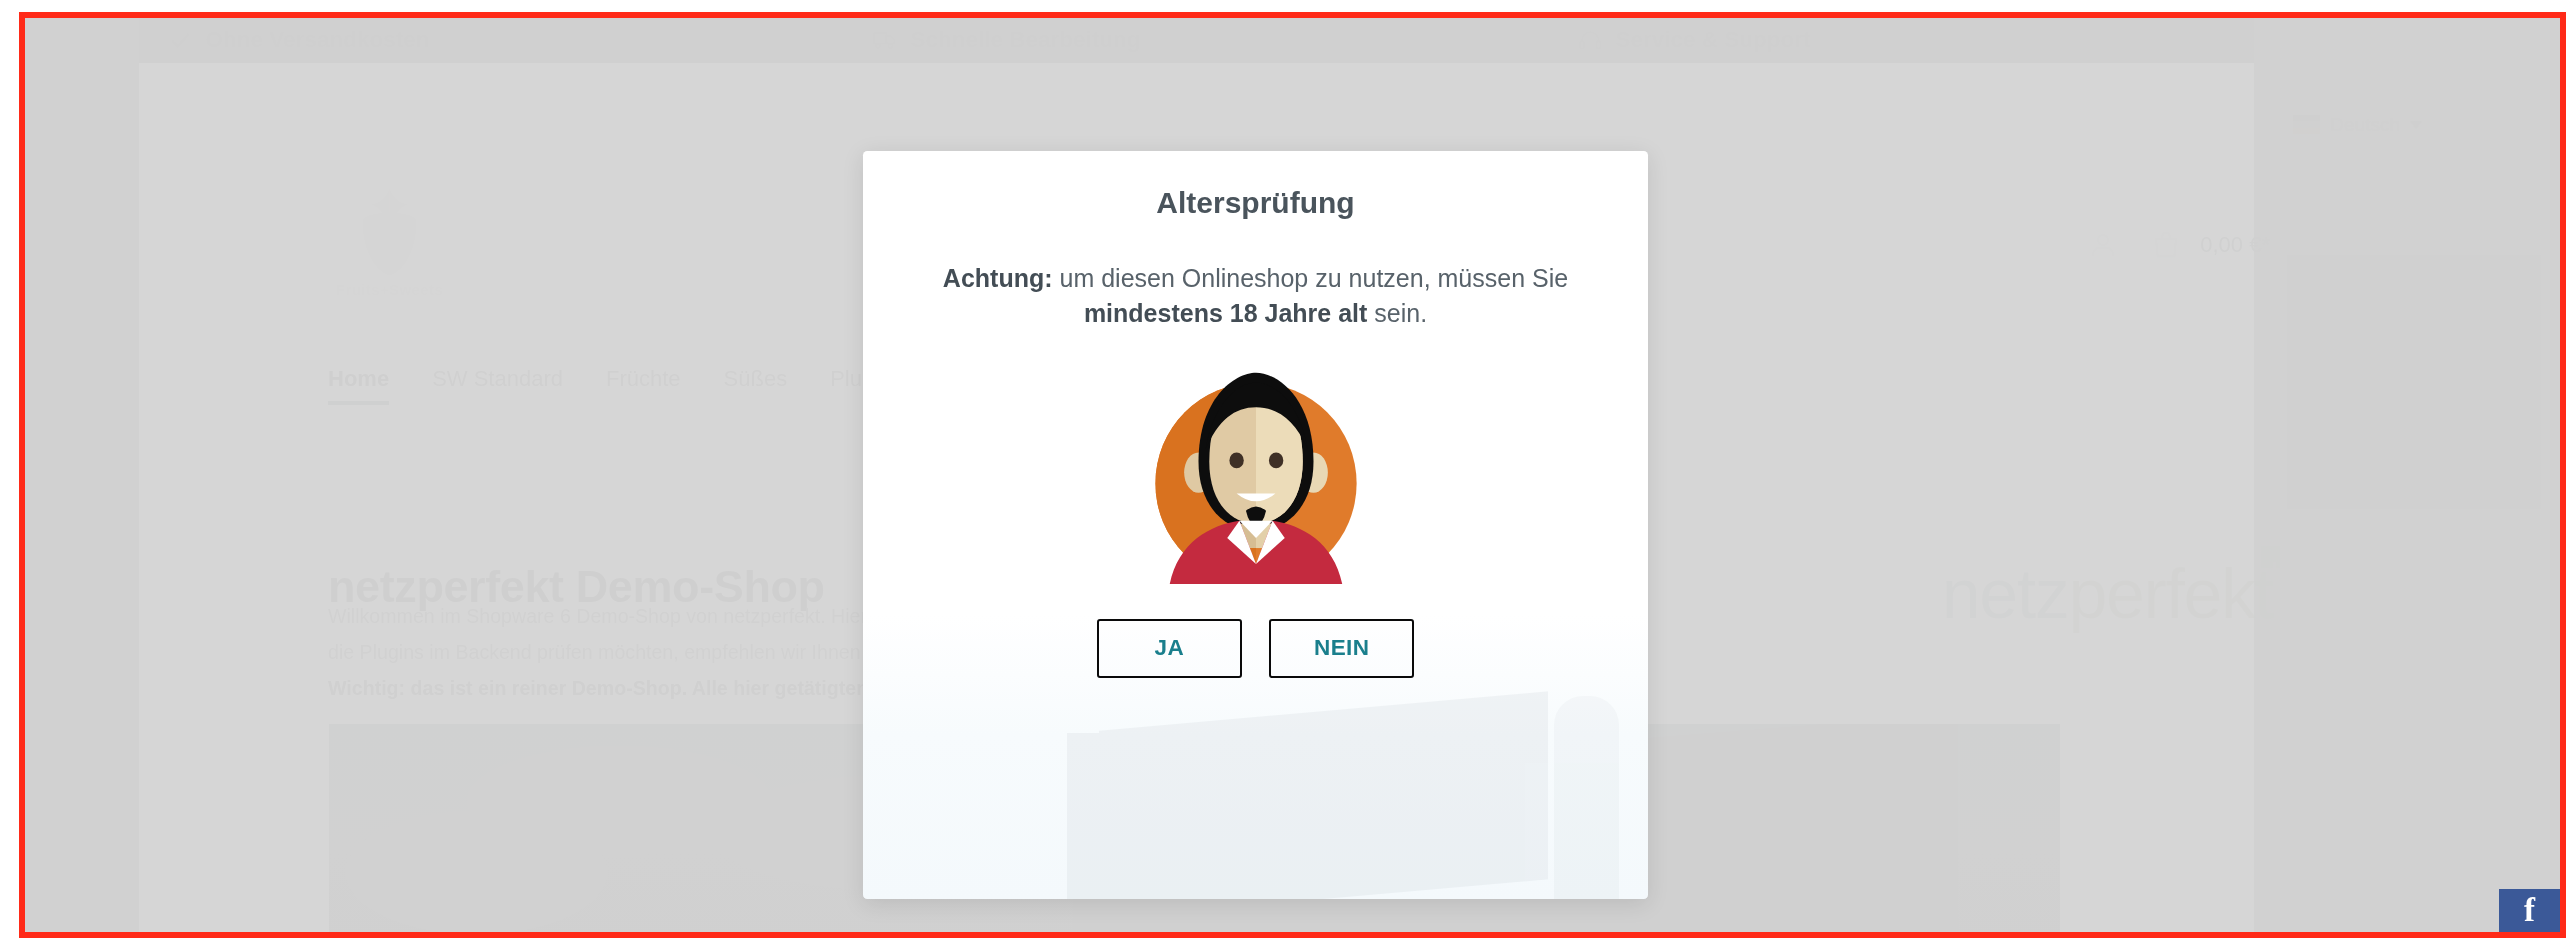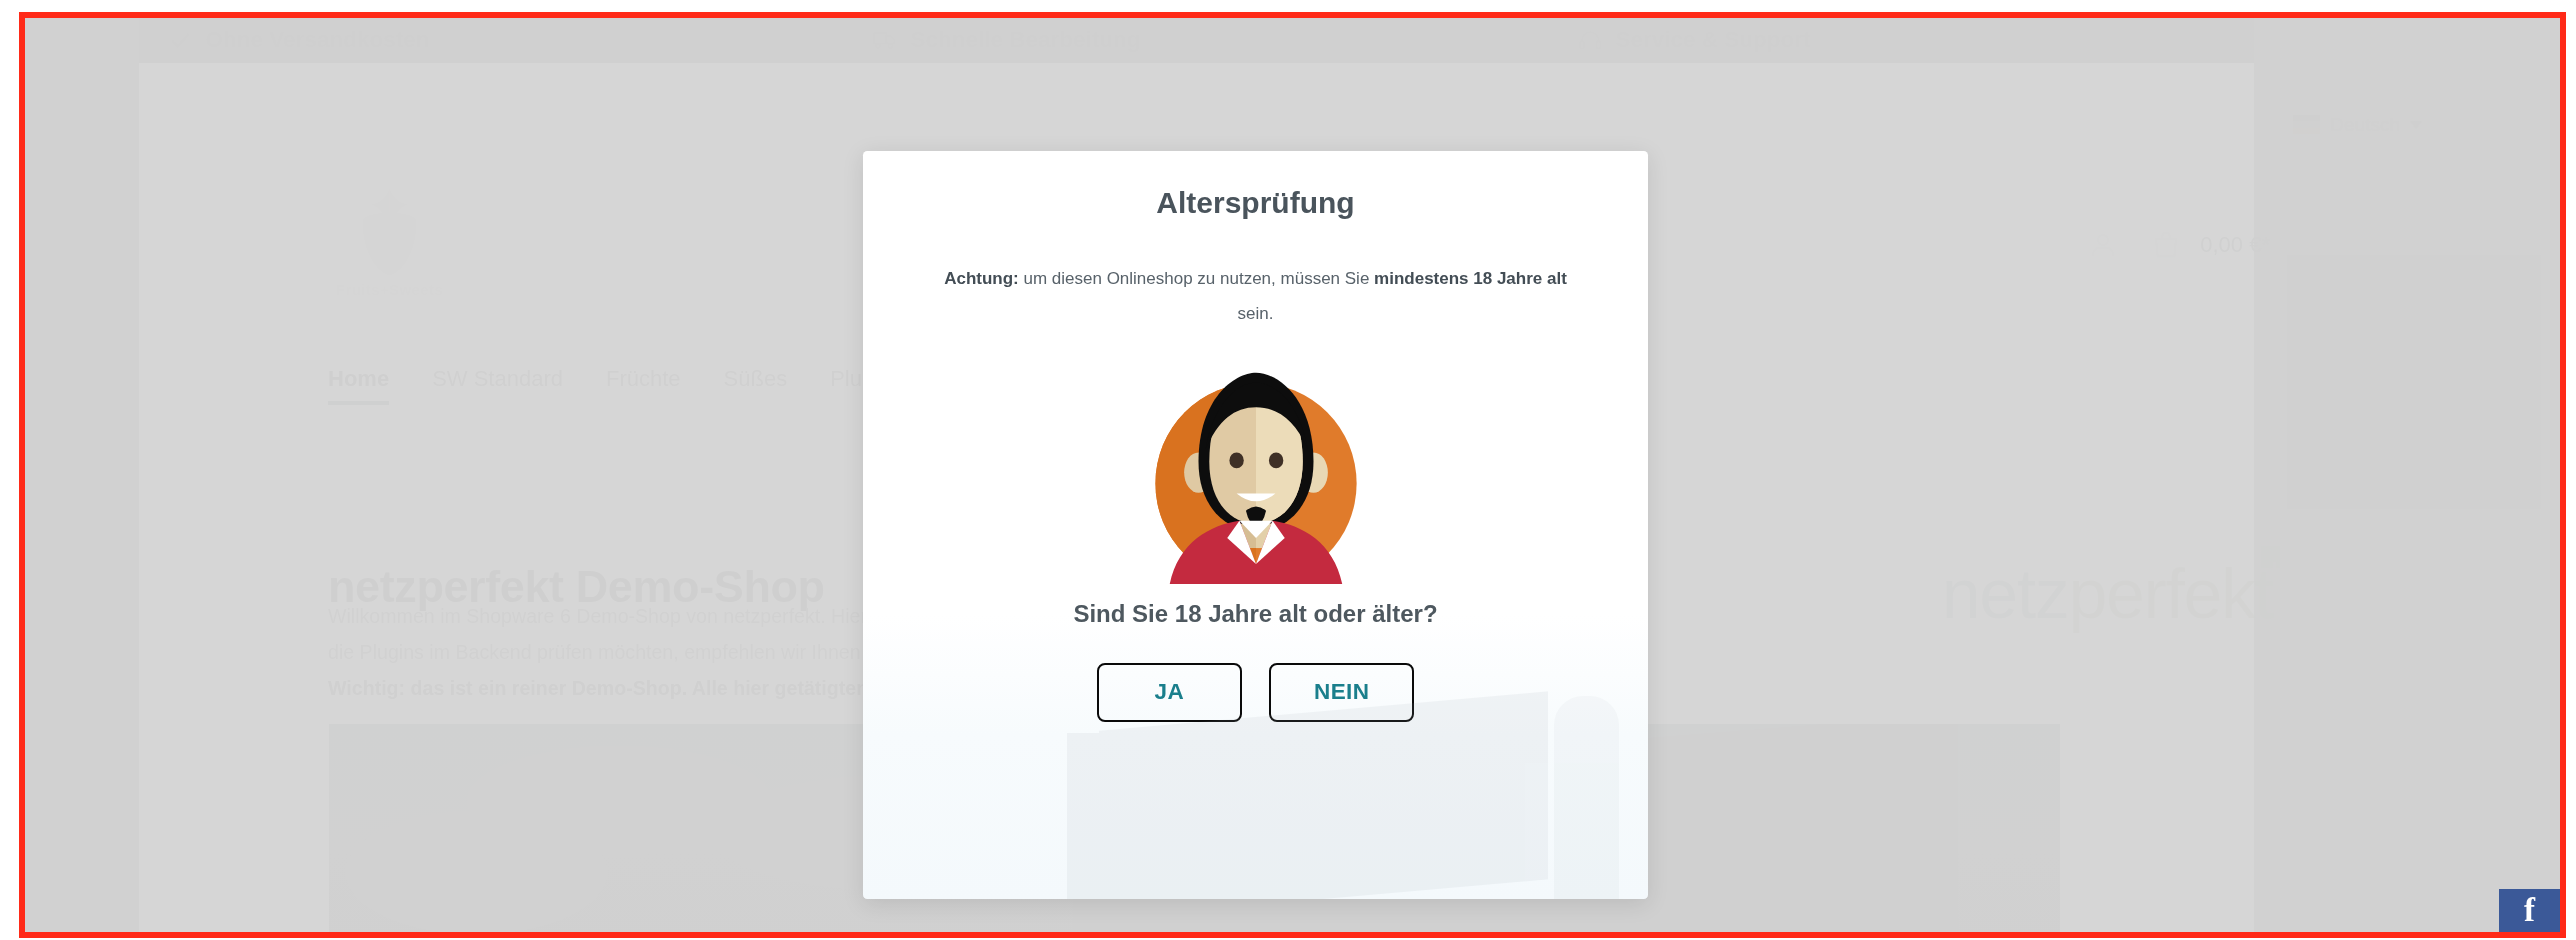--- a/index.html
+++ b/index.html
@@ -350,21 +350,21 @@
     padding-top: 35px;
     text-align: center;
     font-size: 30px;
     font-weight: 700;
     color: #4a545c;
   }
   #modal-warning {
     margin: 41px auto 0;
     width: 637px;
     text-align: center;
-    font-size: 17px;
+    font-size: 25px;
     line-height: 35px;
     color: #58626a;
   }
   #modal-warning b { color: #434d55; font-weight: 700; }
 
   #modal-avatar {
     margin: 23px auto 0;
     width: 230px;
     height: 230px;
     position: relative;
@@ -383,21 +383,21 @@
     margin: 35px auto 0;
     display: flex;
     justify-content: center;
     gap: 27.5px;
   }
   .age-btn {
     width: 145px;
     height: 59px;
     background: transparent;
     border: 2.2px solid #0a0a0a;
-    border-radius: 8px;
+    border-radius: 3px;
     color: #1a7f8c;
     font-size: 22.5px;
     font-weight: 700;
     letter-spacing: 0.4px;
     font-family: "Liberation Sans", sans-serif;
     cursor: pointer;
   }
 </style>
 </head>
 <body>
@@ -571,21 +571,20 @@
 
           <path d="M40 320 C52 262 96 238 137 232 L160 292 L183 232 C224 238 268 262 280 320 Z" fill="#c42a3f"></path>
 
           <path d="M137 232 L160 292 L120 256 Z" fill="#ffffff"></path>
           <path d="M183 232 L160 292 L200 256 Z" fill="#ffffff"></path>
 
           <path d="M137 232 h46 l-23 24 z" fill="#ffffff"></path>
         </svg>
       </div>
 
-      <div id="modal-question">Sind Sie 18 Jahre alt oder älter?</div>
 
       <div id="modal-actions">
         <button class="age-btn">JA</button>
         <button class="age-btn">NEIN</button>
       </div>
     </div>
 
     <div id="fb-widget">f</div>
 
   </div>

